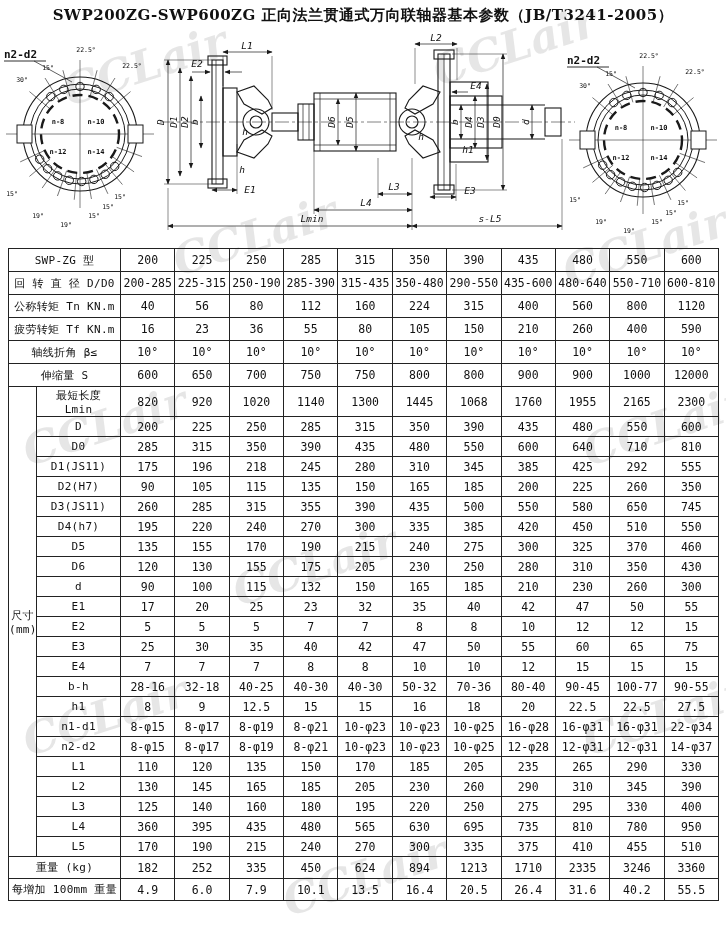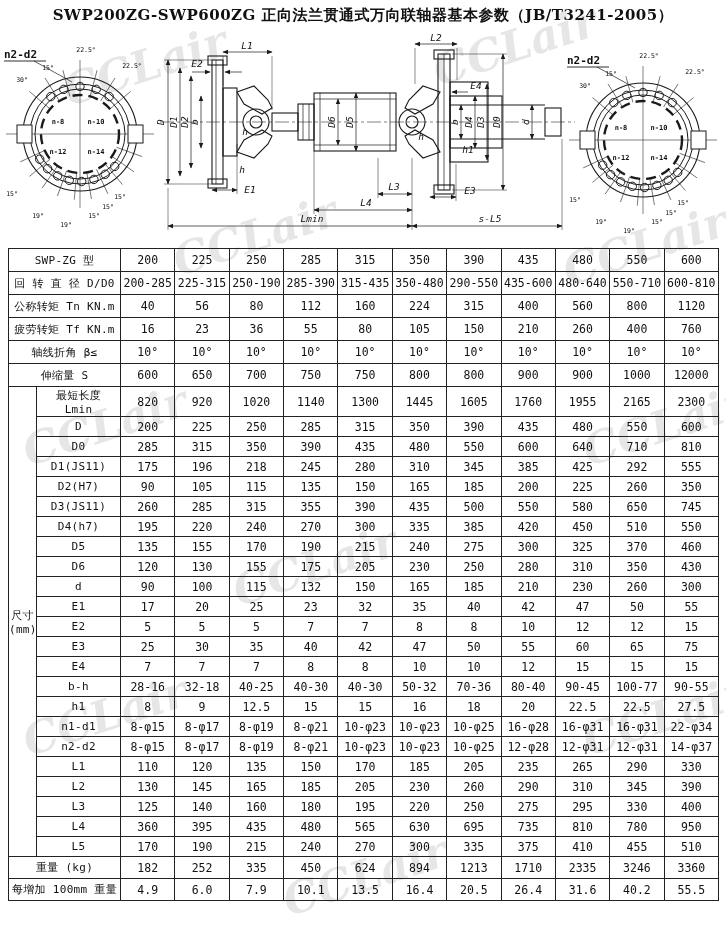--- a/index.html
+++ b/index.html
@@ -313,21 +313,21 @@
           <td class="val">16</td>
           <td class="val">23</td>
           <td class="val">36</td>
           <td class="val">55</td>
           <td class="val">80</td>
           <td class="val">105</td>
           <td class="val">150</td>
           <td class="val">210</td>
           <td class="val">260</td>
           <td class="val">400</td>
-          <td class="val">760</td>
+          <td class="val">590</td>
         </tr>
         <tr class="top">
           <td colspan="2" class="lbl">轴线折角 β≤</td>
           <td class="val">10°</td>
           <td class="val">10°</td>
           <td class="val">10°</td>
           <td class="val">10°</td>
           <td class="val">10°</td>
           <td class="val">10°</td>
           <td class="val">10°</td>
@@ -358,21 +358,21 @@
           <td class="lbl">
             <div>最短长度</div>
             <div>Lmin</div>
           </td>
           <td class="val">820</td>
           <td class="val">920</td>
           <td class="val">1020</td>
           <td class="val">1140</td>
           <td class="val">1300</td>
           <td class="val">1445</td>
-          <td class="val">1605</td>
+          <td class="val">1068</td>
           <td class="val">1760</td>
           <td class="val">1955</td>
           <td class="val">2165</td>
           <td class="val">2300</td>
         </tr>
         <tr class="dim">
           <td class="lbl">D</td>
           <td class="val">200</td>
           <td class="val">225</td>
           <td class="val">250</td>

